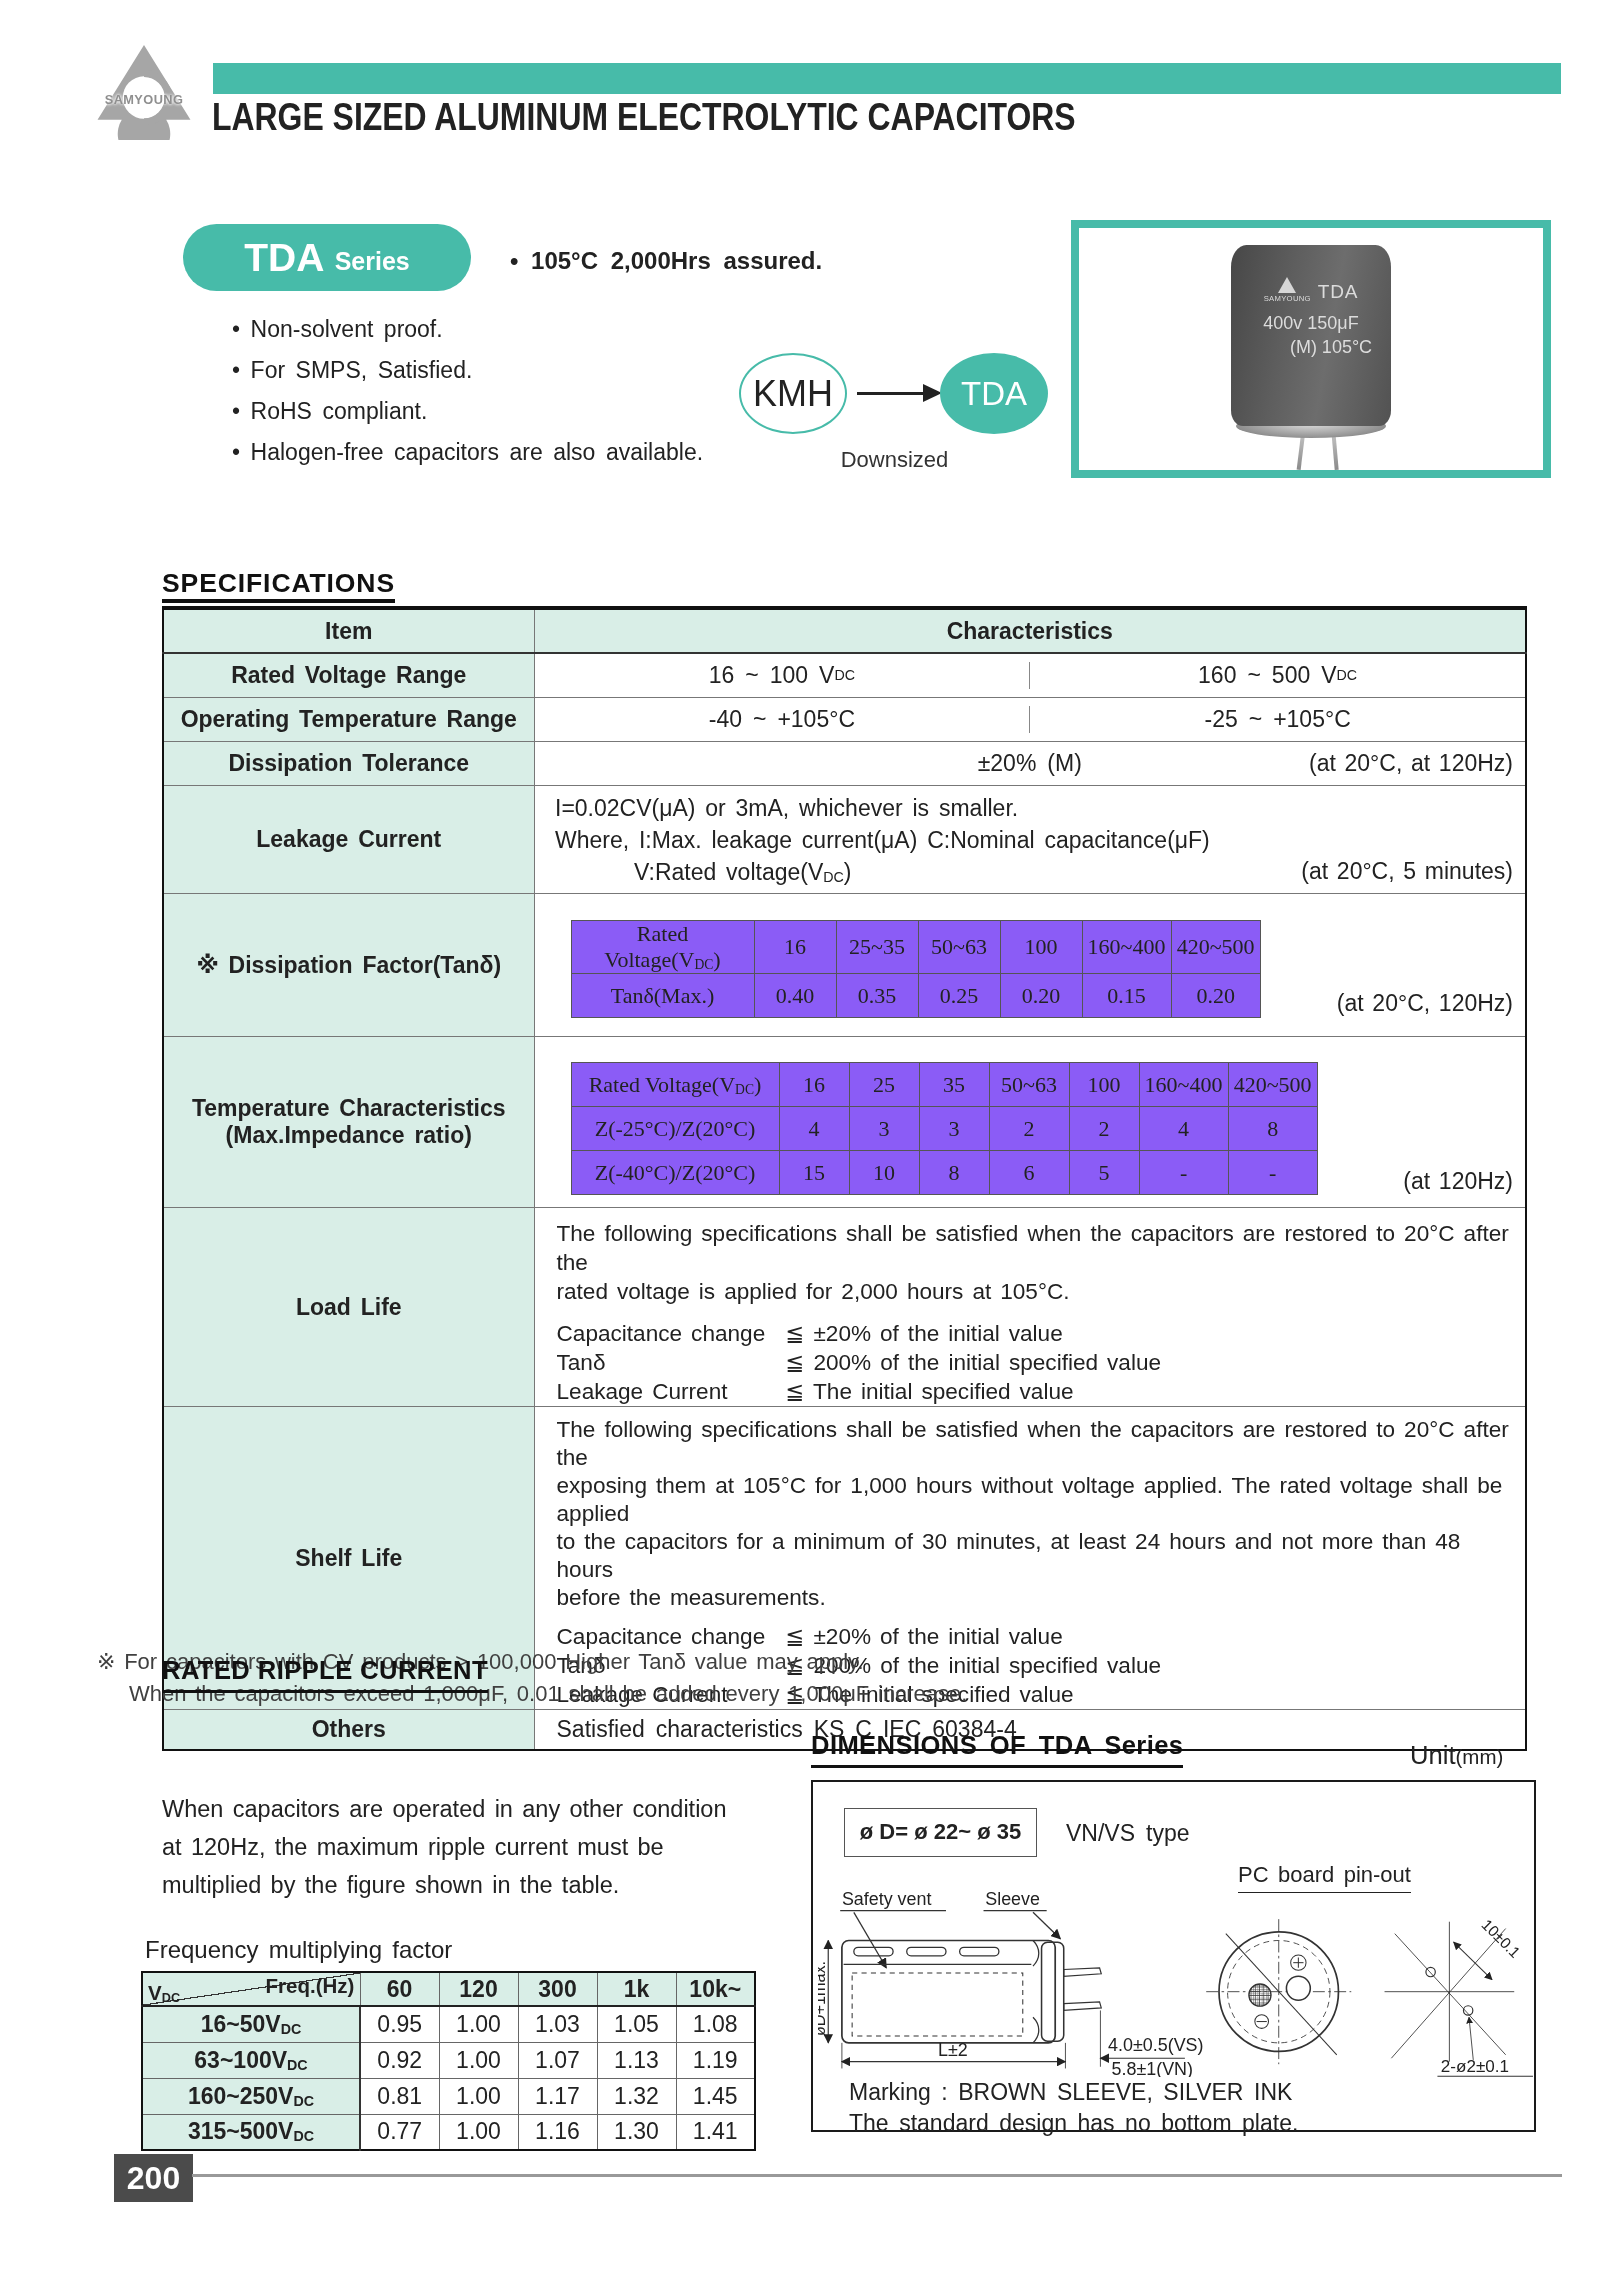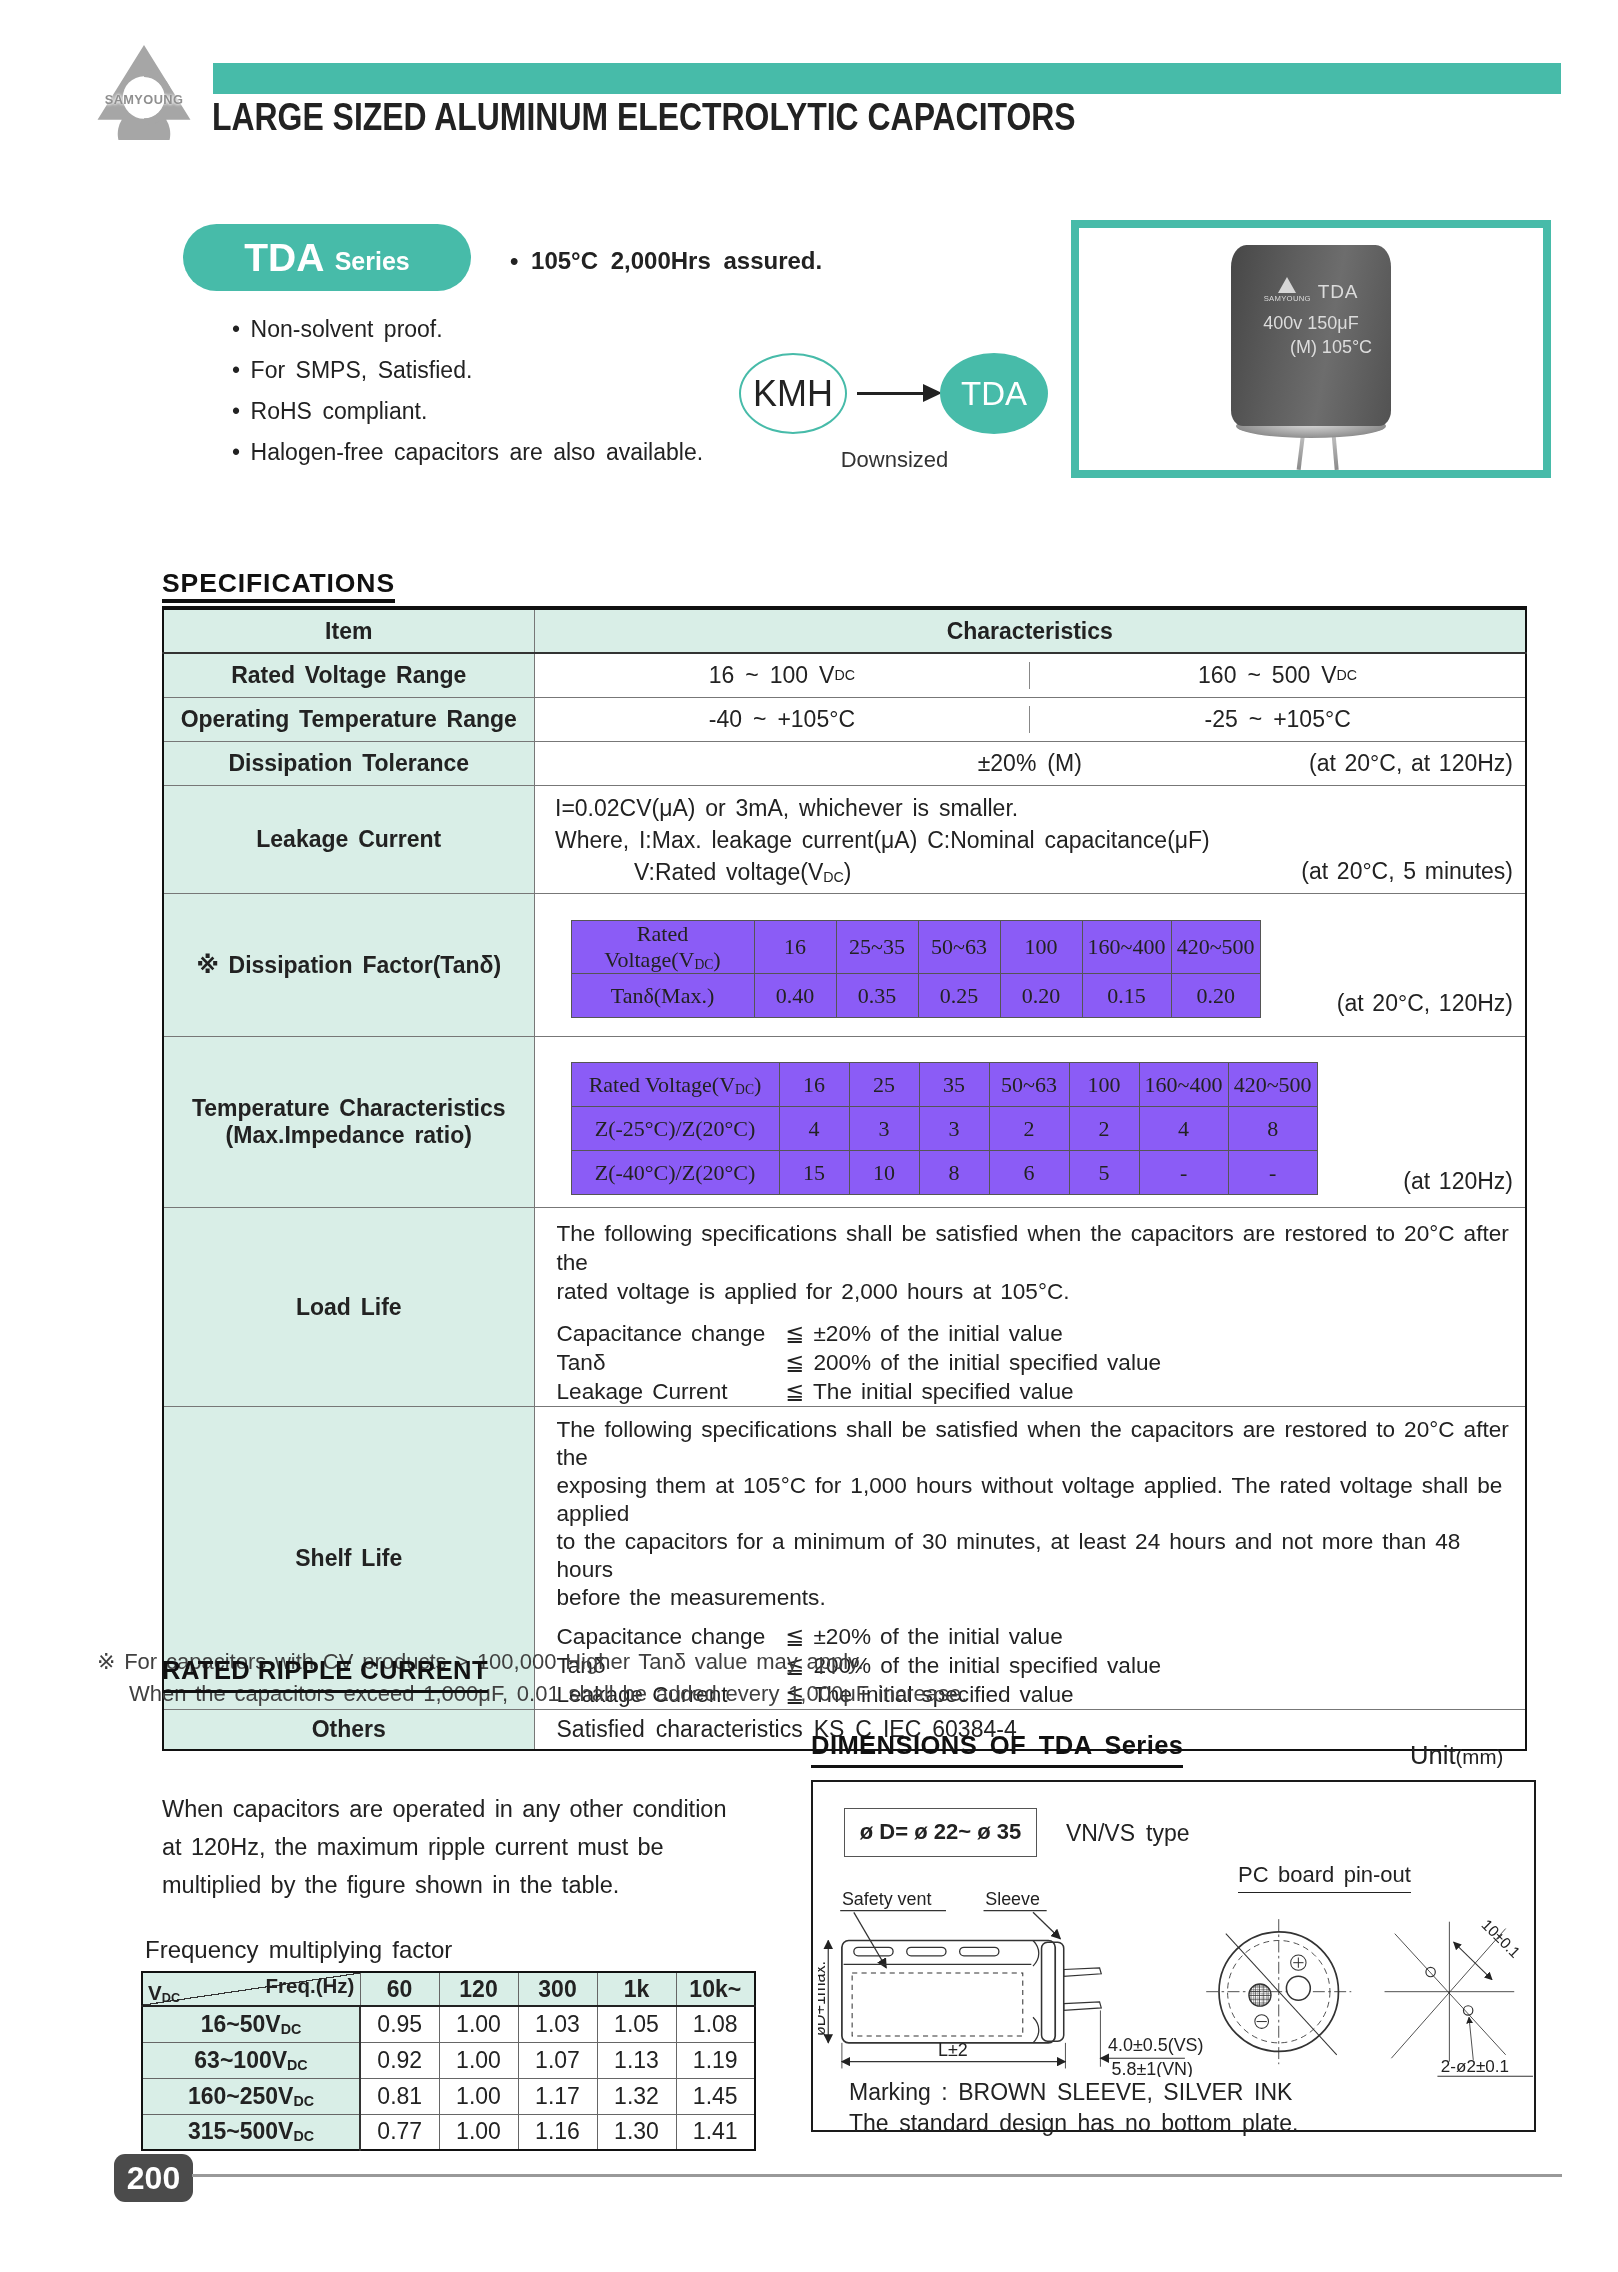--- a/index.html
+++ b/index.html
@@ -108,21 +108,21 @@
         display:flex;align-items:center;justify-content:center;font-size:22px;font-weight:600;color:#222;}
   .vntype{position:absolute;left:253px;top:38px;font-size:23px;color:#222;word-spacing:.2em;}
   .pinout{position:absolute;left:425px;top:80px;font-size:22px;color:#222;border-bottom:1.7px solid #222;
           padding-bottom:4.3px;word-spacing:.15em;}
   svg.dim{position:absolute;left:5.1px;top:109px;width:715px;height:186px;}
   .marking1{position:absolute;left:36px;top:297px;font-size:23px;color:#222;word-spacing:.18em;}
   .marking2{position:absolute;left:36px;top:328px;font-size:23px;color:#222;word-spacing:.18em;}
 
   
   .pgbadge{position:absolute;left:114px;top:2154px;width:79px;height:48px;background:#4b4b4b;color:#fff;
-           font-size:32px;font-weight:700;display:flex;align-items:center;justify-content:center;border-radius:11px;}
+           font-size:32px;font-weight:700;display:flex;align-items:center;justify-content:center;}
   .pgline{position:absolute;left:192px;top:2174px;width:1370px;height:3.4px;background:#999;}
 
   .ss{font-size:.62em;vertical-align:-.15em;}
   svg text{font-family:"Liberation Sans","DejaVu Sans",sans-serif;fill:#222;}
 </style>
 </head>
 <body>
 
 <div class="page">
 

